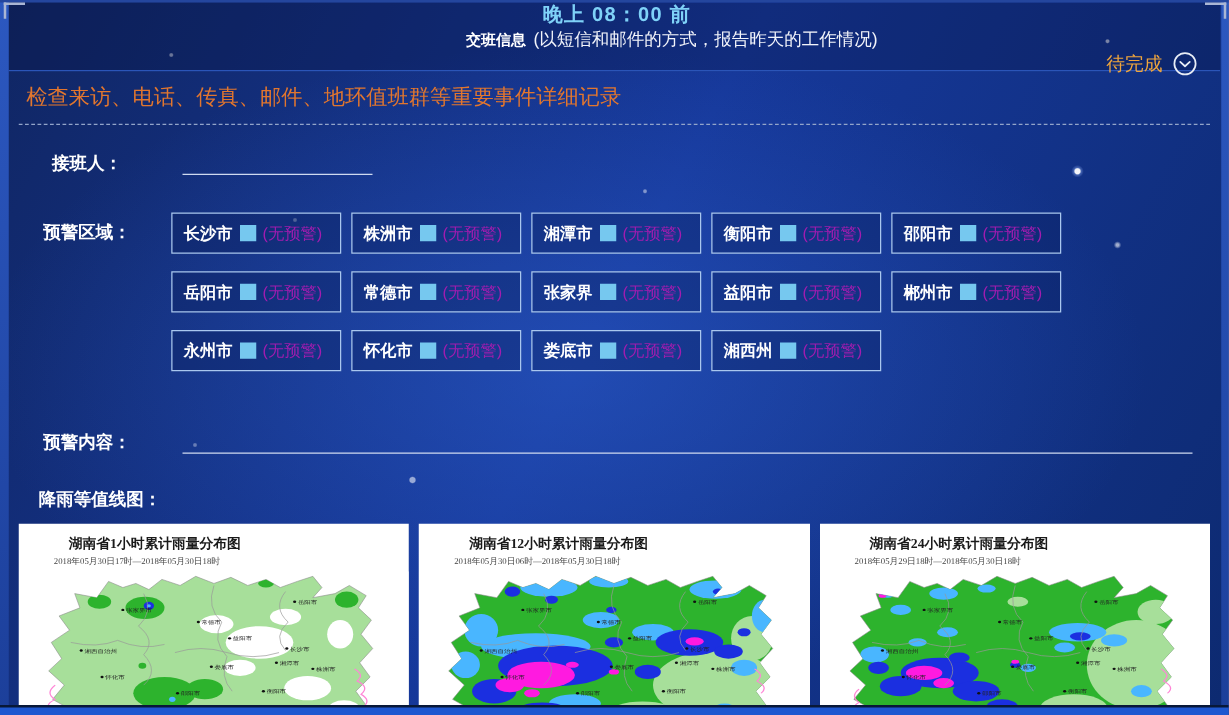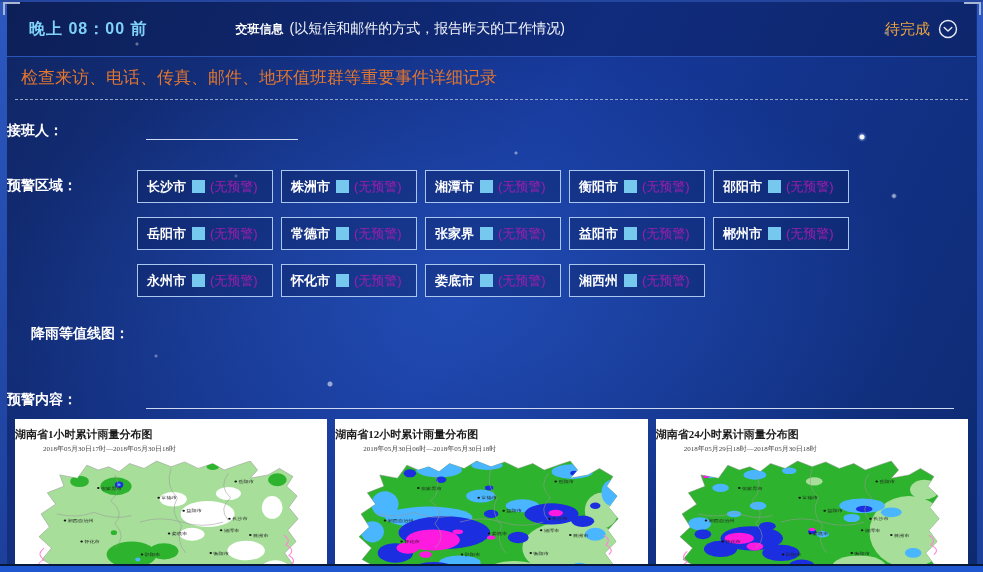--- a/index.html
+++ b/index.html
@@ -29,35 +29,35 @@
   .edge-top   { position:absolute; left:0; right:0; top:0; height:2px; background:#24469e; z-index:6; }
   .bottom-bar { position:absolute; left:0; right:0; bottom:0; height:8px; background:#1e57d0; border-top:2px solid #081838; z-index:6; }
   .corner { position:absolute; width:17px; height:13px; z-index:7; }
   .corner.tl { top:2px; left:3px;  border-top:2px solid #aab6d4; border-left:2px solid #aab6d4; }
   .corner.tr { top:2px; right:2px; border-top:2px solid #aab6d4; border-right:2px solid #aab6d4; }
 
   .panel { position:relative; z-index:2; margin:2px 7px 0 7px; }
 
   
   .hdr { height:55px; display:flex; align-items:center; padding:0 18px 0 22px;
-         background:rgba(8,18,58,.30); border-bottom:1px solid #2b55b8; }
+         background:rgba(8,18,58,.30); border-bottom:1px solid #2b55b8;flex-direction:column; }
   .hdr-time { font-size:16px; font-weight:bold; color:#7fd2f8; letter-spacing:1px; }
   .hdr-mid { margin-left:88px; display:flex; align-items:baseline; }
   .hdr-title { font-size:12px; font-weight:bold; color:#ffffff; }
   .hdr-sub { font-size:14px; color:#f2f4fa; margin-left:6px;text-align:center; }
   .hdr-status { margin-left:auto; display:flex; align-items:center; gap:8px; cursor:pointer; }
   .hdr-status-text { font-size:15px; color:#f0a53c; }
   .chev-circle { width:20px; height:20px; }
 
   
   .notice { padding:9px 14px 8px; font-size:17px; color:#e2762e; }
   .dashed { margin:2px 8px 0; border-top:1px dashed #93a5c9; height:0; }
 
   
-  .frm-label { display:inline-block; width:125px; text-align:left; font-size:14px; font-weight:bold; color:#fff; flex:0 0 125px; }
+  .frm-label { display:inline-block; width:125px; text-align:center; font-size:14px; font-weight:bold; color:#fff; flex:0 0 125px; }
   .row { display:flex; align-items:flex-end; }
   .row-successor { margin-top:20px; }
   .underline-input { background:transparent; border:none; outline:none; border-bottom:1px solid #cfdaf0;
                      color:#fff; font-size:14px; height:20px; margin-left:14px; }
   .successor-input { width:152px; }
   .row-area { margin-top:30px; align-items:flex-start; }
   .row-area .frm-label { padding-top:7px; }
   .city-grid { margin-left:5px; width:730px; display:flex; flex-wrap:wrap; column-gap:8px; row-gap:14px; }
   .city-box { width:136px; height:33px; border:1px solid #a9c7ef; background:rgba(10,28,90,.35);
               display:flex; align-items:center; padding:0 9px; cursor:pointer; }
@@ -65,21 +65,21 @@
   .city-check { width:13px; height:13px; background:#76c8ef; margin-left:6px; flex:0 0 13px; }
   .city-status { font-size:13px; color:#a21caf; margin-left:5px; white-space:nowrap; }
   .row-content { margin-top:46px; }
   .content-input { flex:1; margin-right:22px; }
   .row-rainlbl { margin-top:28px; }
   .rain-label { margin-left:24px; font-size:14px; font-weight:bold; color:#fff; }
 
   
   .maps { margin:10px 8px 0; display:flex; gap:8px; height:166px; }
   .map-card { flex:1; background:#fff; overflow:hidden; padding-top:8px; }
-  .map-title { font-family:"Liberation Serif", serif; font-weight:bold; font-size:11px; color:#1a1a1a; }
+  .map-title { padding-left:40px; font-family:"Liberation Serif", serif; font-weight:bold; font-size:11px; color:#1a1a1a; }
   .map-subtitle { padding-left:28px; font-family:"Liberation Serif", serif; font-size:7px; color:#444; margin-top:2px; }
   .map-svg { display:block; width:100%; height:122px; margin-top:3px; }
 </style>
 </head>
 <body>
 
 <div class="stars"></div>
 <div class="edge-left"></div>
 <div class="edge-right"></div>
 <div class="edge-top"></div>
@@ -180,27 +180,27 @@
           <span class="city-status">(无预警)</span>
         </div>
         <div class="city-box">
           <span class="city-name">湘西州</span>
           <span class="city-check"></span>
           <span class="city-status">(无预警)</span>
         </div>
       </div>
   </div>
 
-  <div class="row row-rainlbl">
-    <span class="rain-label">降雨等值线图：</span>
-  </div>
-
   <div class="row row-content">
     <span class="frm-label">预警内容：</span>
     <input class="underline-input content-input" type="text" value="" style="">
+  </div>
+
+  <div class="row row-rainlbl">
+    <span class="rain-label">降雨等值线图：</span>
   </div>
 
   <div class="maps">
     <div class="map-card">
       <div class="map-title">湖南省1小时累计雨量分布图</div>
       <div class="map-subtitle">2018年05月30日17时—2018年05月30日18时</div>
       <svg class="map-svg" viewBox="0 0 300 150" preserveAspectRatio="none">
           <rect x="0" y="0" width="300" height="150" fill="#fff"></rect>
           <defs>
             <clipPath id="clip0">

